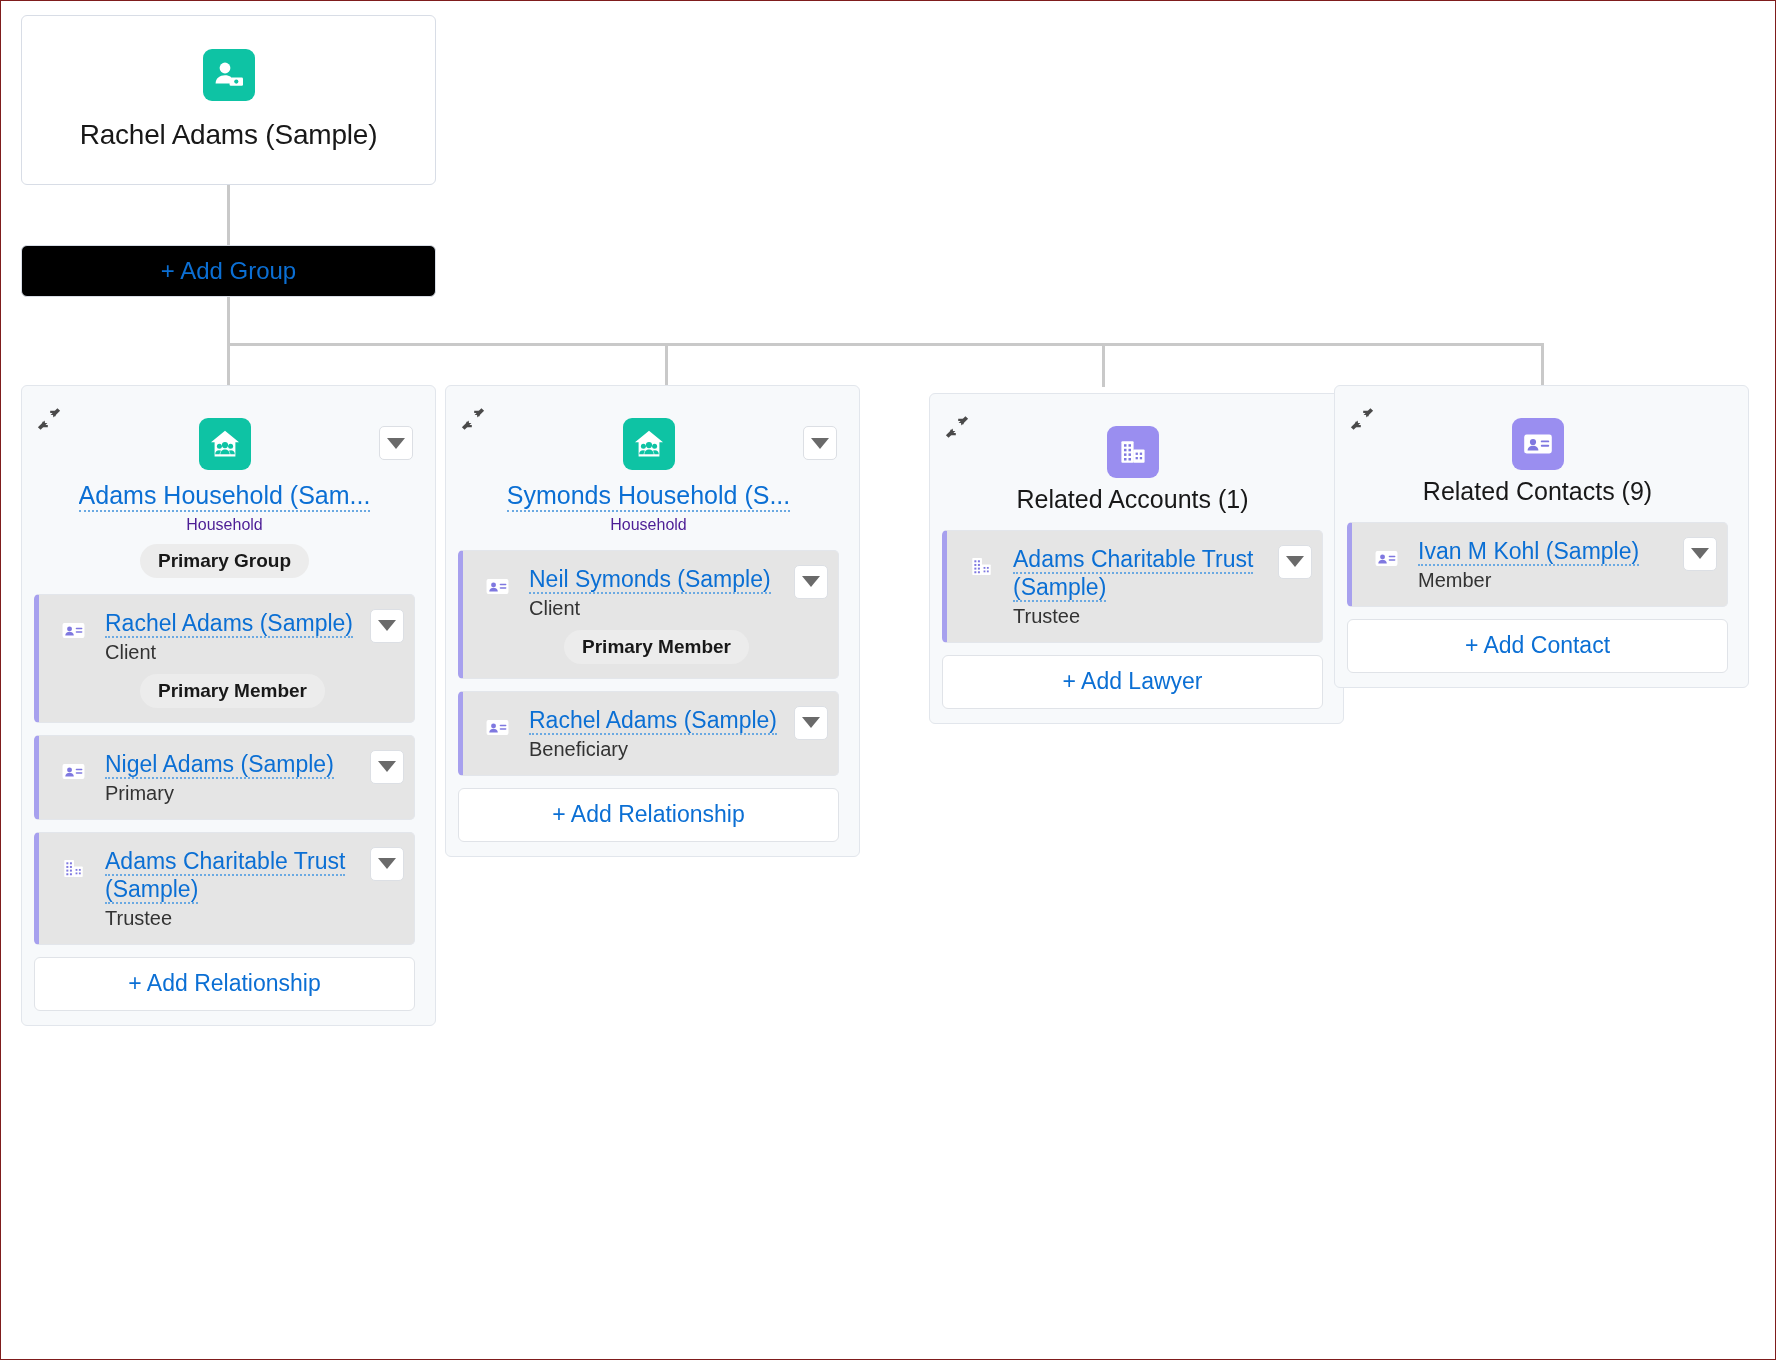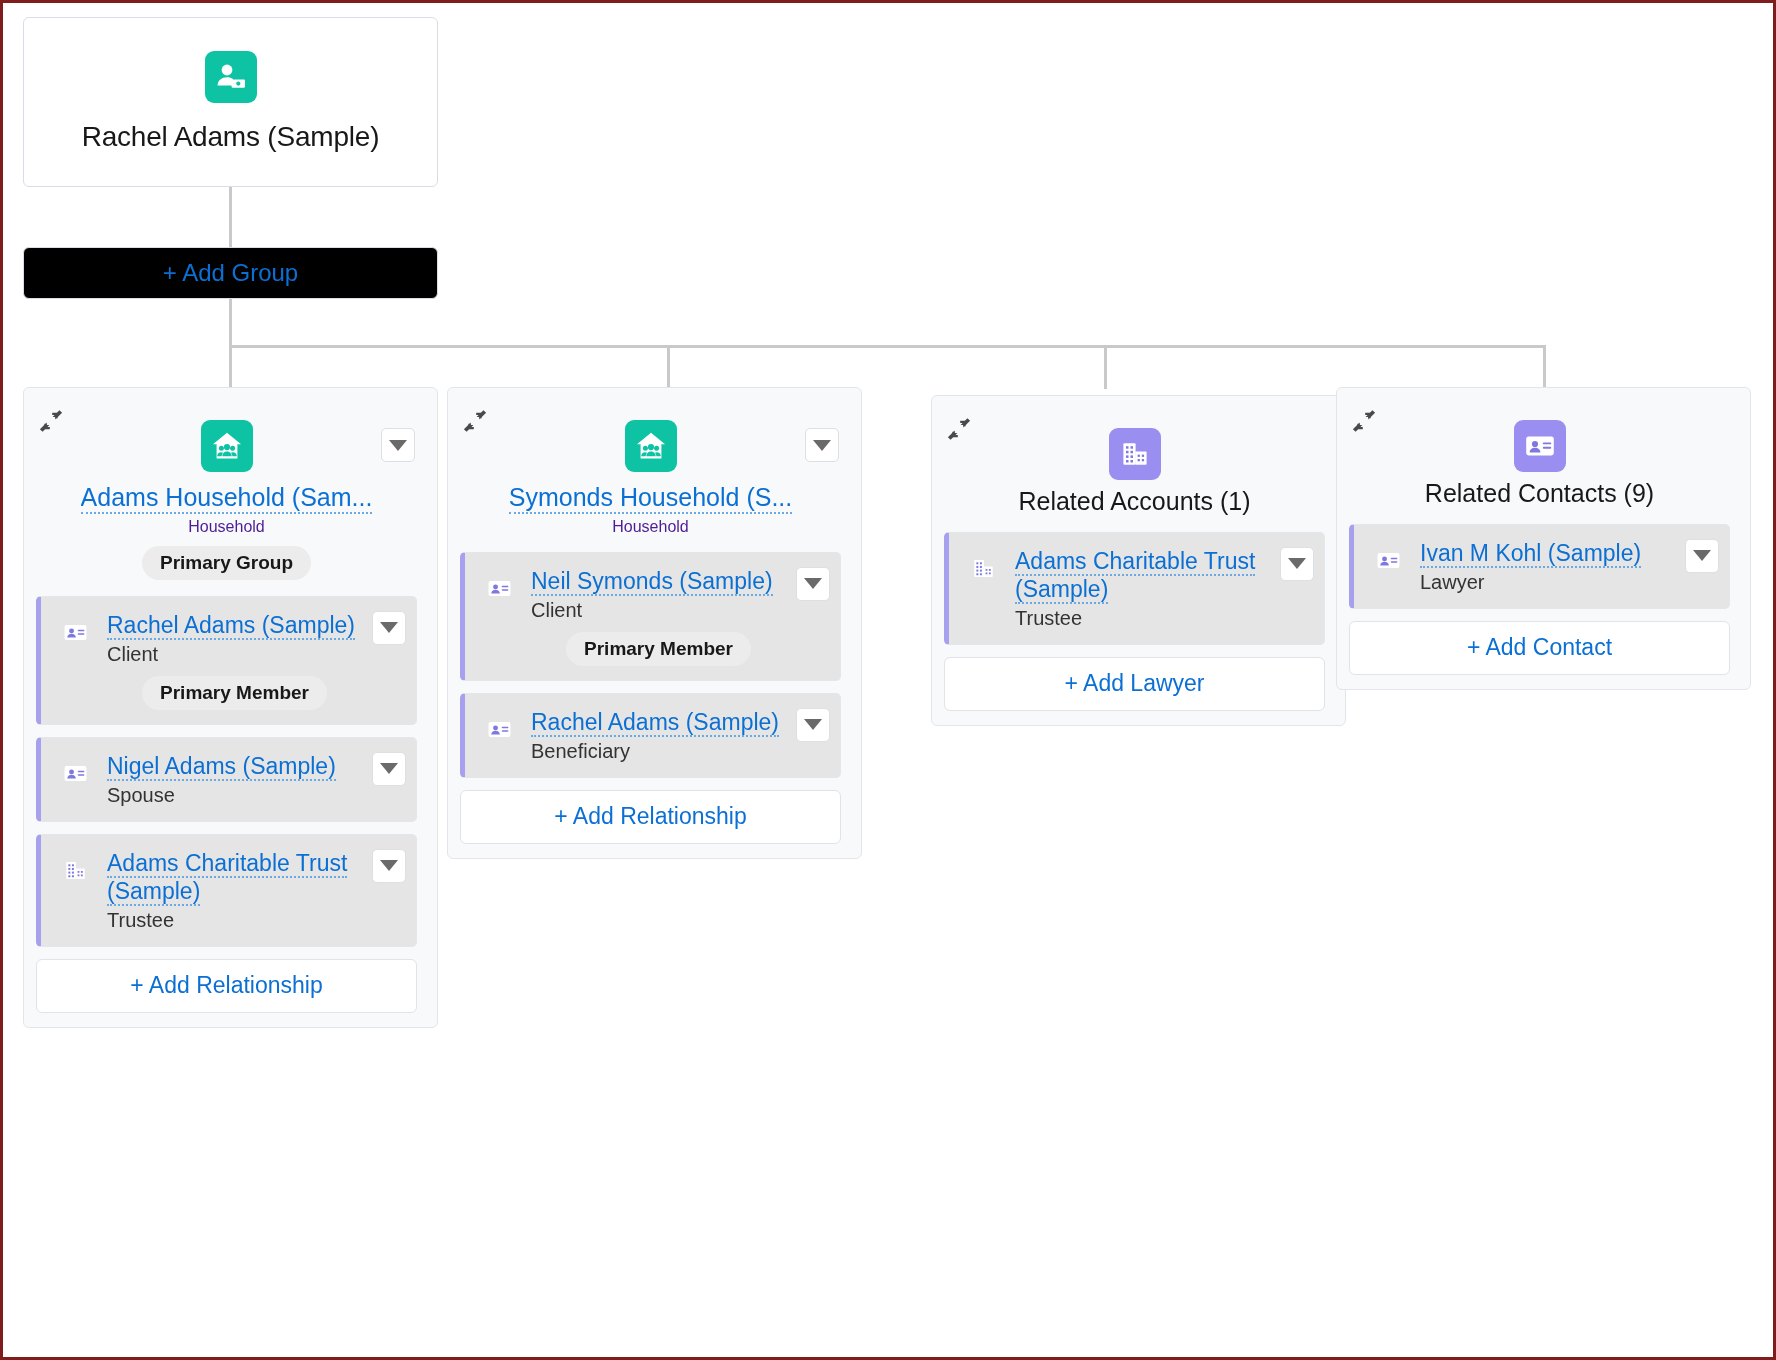--- a/index.html
+++ b/index.html
@@ -9,21 +9,21 @@
   }
   body {
     width: 1776px; height: 1360px;
     font-family: "Liberation Sans", sans-serif;
     overflow: hidden;
   }
   .frame {
     position: absolute;
     left: 0; top: 0;
     width: 1776px; height: 1360px;
-    border: 3px solid #7f1d1d;
+    border: 1px solid #7f1d1d;
     background: #ffffff;
     overflow: hidden;
   }
   .canvas {
     position: absolute;
     left: 0; top: 0; right: 0; bottom: 0;
   }
 
   
   .conn { position: absolute; background: #c9c9c9; }
@@ -279,21 +279,21 @@
               <svg width="27" height="27" viewBox="0 0 34 34">
                 <rect x="3.2" y="7.6" width="27.6" height="18.8" rx="2.4" fill="#ffffff"></rect>
                 <circle cx="12" cy="15" r="3.1" fill="#7f78e0"></circle>
                 <path d="M6.6 23.4c0-3 2.4-4.7 5.4-4.7s5.4 1.7 5.4 4.7z" fill="#7f78e0"></path>
                 <rect x="19.8" y="13.4" width="8.4" height="1.9" rx=".9" fill="#7f78e0"></rect>
                 <rect x="19.8" y="17.8" width="8.4" height="1.9" rx=".9" fill="#7f78e0"></rect>
               </svg>
             </div>
             <div class="member-body">
               <div><span class="member-name">Nigel Adams (Sample)</span></div>
-              <div class="member-role">Spouse</div>
+              <div class="member-role">Primary</div>
             </div>
             <div class="chev-btn-sm">
               <span class="tri"></span>
             </div>
           </div>
           <div class="member">
             <div class="member-icon purple">
               <svg width="27" height="27" viewBox="0 0 34 34">
                 <rect x="5.4" y="6.2" width="12.2" height="21.6" rx="1" fill="#ffffff"></rect>
                 <rect x="17.2" y="14.4" width="11.4" height="13.4" rx="1" fill="#ffffff"></rect>
@@ -480,21 +480,21 @@
               <svg width="27" height="27" viewBox="0 0 34 34">
                 <rect x="3.2" y="7.6" width="27.6" height="18.8" rx="2.4" fill="#ffffff"></rect>
                 <circle cx="12" cy="15" r="3.1" fill="#7f78e0"></circle>
                 <path d="M6.6 23.4c0-3 2.4-4.7 5.4-4.7s5.4 1.7 5.4 4.7z" fill="#7f78e0"></path>
                 <rect x="19.8" y="13.4" width="8.4" height="1.9" rx=".9" fill="#7f78e0"></rect>
                 <rect x="19.8" y="17.8" width="8.4" height="1.9" rx=".9" fill="#7f78e0"></rect>
               </svg>
             </div>
             <div class="member-body">
               <div><span class="member-name">Ivan M Kohl (Sample)</span></div>
-              <div class="member-role">Lawyer</div>
+              <div class="member-role">Member</div>
             </div>
             <div class="chev-btn-sm">
               <span class="tri"></span>
             </div>
           </div>
           <div class="add-btn">+ Add Contact</div>
         </div>
       </div>
 
   </div>

